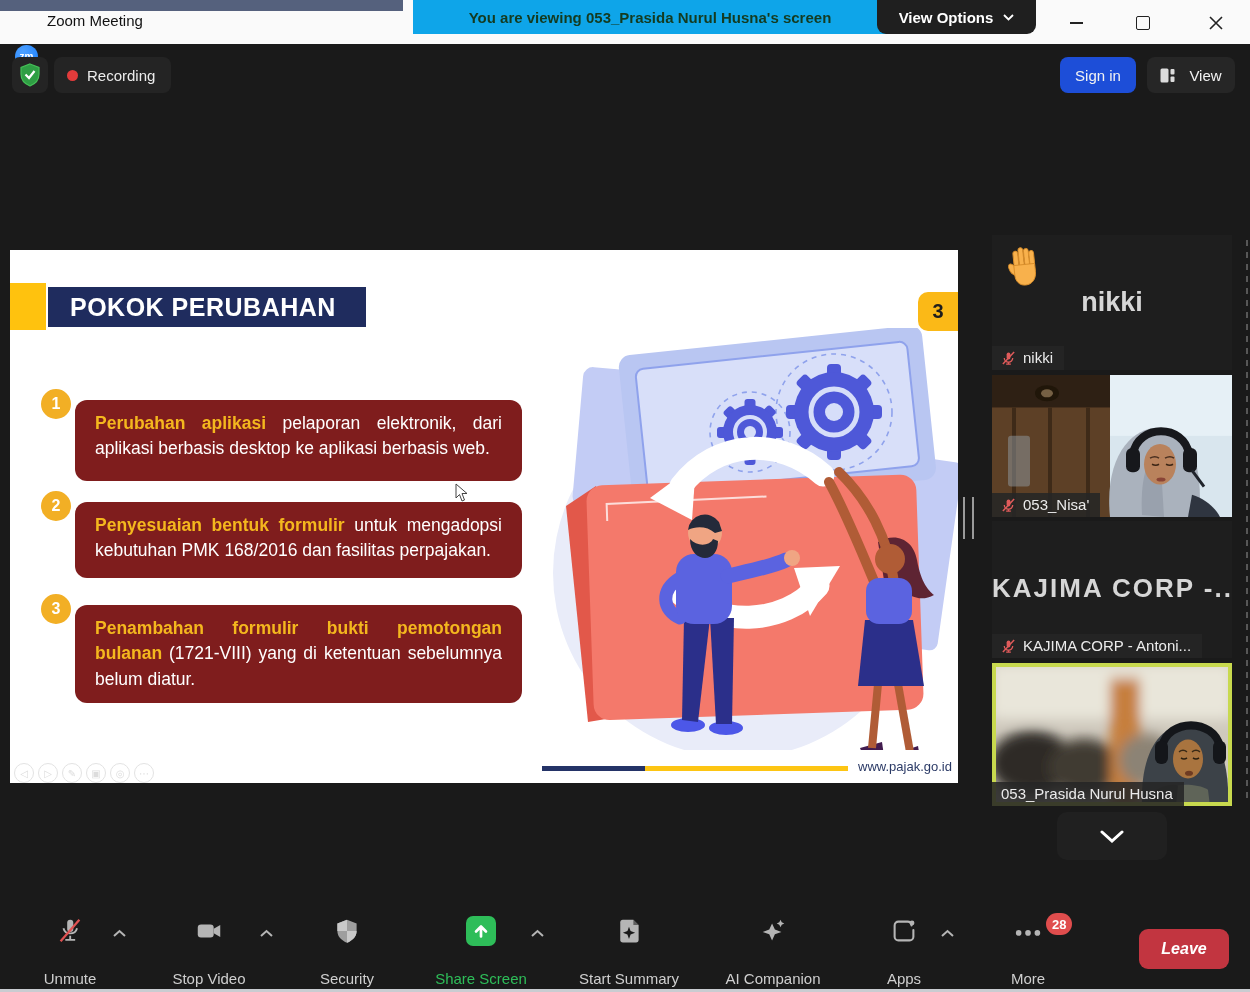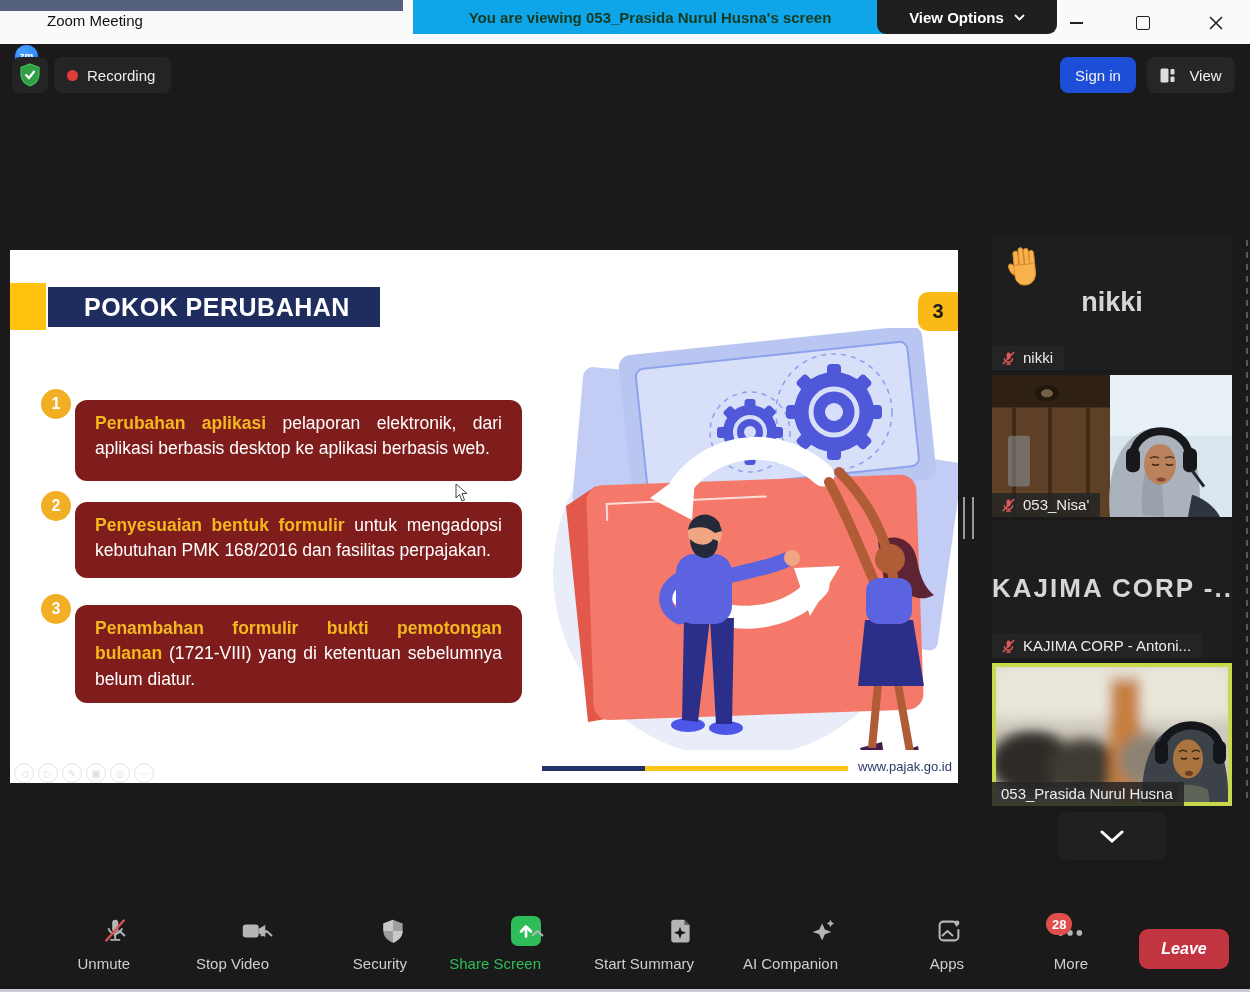--- a/index.html
+++ b/index.html
@@ -10,21 +10,21 @@
   
   .titlebar{position:absolute;left:0;top:0;width:1250px;height:44px;background:#fafafa;}
   .top-strip{position:absolute;left:0;top:0;width:403px;height:11px;background:#55617d;}
   .zm-logo{position:absolute;left:15px;top:9px;width:23px;height:23px;border-radius:50%;
            background:radial-gradient(circle at 35% 30%,#4da0ff,#2d8cff 60%,#1a6fe0);
            color:#fff;font-size:10px;font-weight:700;display:flex;align-items:center;justify-content:center;margin-top:36px;}
   .win-title{position:absolute;left:47px;top:12px;font-size:15px;color:#111;}
   .share-banner{position:absolute;left:413px;top:0;width:474px;height:34px;background:#0ea5e9;
                 display:flex;align-items:center;justify-content:center;
                 color:#143b20;font-size:15px;font-weight:700;}
-  .view-options{position:absolute;left:877px;top:0;width:180px;height:34px;background:#1f1f1f;
+  .view-options{position:absolute;left:877px;top:0;width:159px;height:34px;background:#1f1f1f;
                 border-radius:0 0 9px 9px;display:flex;align-items:center;justify-content:center;gap:10px;
                 color:#fff;font-size:15px;font-weight:700;cursor:pointer;}
   .winctl{position:absolute;top:12px;width:22px;height:22px;display:flex;align-items:center;justify-content:center;}
   .minimize-bar{width:13px;height:2px;background:#222;}
   .maximize-box{width:12px;height:12px;border:1.6px solid #222;border-radius:2px;}
 
   
   .shield-btn{position:absolute;left:12px;top:57px;width:36px;height:36px;background:#242424;border-radius:8px;
               display:flex;align-items:center;justify-content:center;}
   .recording{position:absolute;left:54px;top:57px;height:36px;background:#242424;border-radius:8px;
@@ -32,21 +32,21 @@
   .rec-dot{width:11px;height:11px;border-radius:50%;background:#e23b3b;}
   .signin-btn{position:absolute;left:1060px;top:57px;width:76px;height:36px;background:#1d4ed8;border-radius:8px;
               display:flex;align-items:center;justify-content:center;color:#f2f2f2;font-size:15px;}
   .viewbtn{position:absolute;left:1147px;top:57px;width:88px;height:36px;background:#262626;border-radius:8px;
            display:flex;align-items:center;justify-content:center;gap:14px;color:#f2f2f2;font-size:15px;}
 
   
   .slide{position:absolute;left:10px;top:250px;width:948px;height:533px;background:#ffffff;}
   .slide-title-yellow{position:absolute;left:0;top:33px;width:36px;height:47px;background:#ffc20e;}
   .slide-title{position:absolute;left:38px;top:37px;width:296px;height:40px;background:#1f2c5e;
-               display:flex;align-items:center;padding-left:36px;color:#fff;
+               display:flex;align-items:center;padding-left:22px;color:#fff;
                font-size:25px;font-weight:800;letter-spacing:.5px;}
   .page-badge{position:absolute;left:908px;top:42px;width:40px;height:39px;background:#fbb917;
               border-radius:10px 0 0 10px;display:flex;align-items:center;justify-content:center;
               color:#1d1d1d;font-size:20px;font-weight:700;}
   .num-circle{position:absolute;width:30px;height:30px;border-radius:50%;background:#f2af25;border:2px solid #fff;
               display:flex;align-items:center;justify-content:center;color:#fff;font-size:16px;font-weight:700;z-index:3;}
   .point-box{position:absolute;left:65px;width:447px;background:#7f1d1d;border-radius:12px;
              padding:11px 20px 11px 20px;box-sizing:border-box;color:#fff;font-size:17.5px;
              line-height:1.45;text-align:justify;z-index:2;}
   .hl{color:#f4b71e;font-weight:700;}
@@ -66,21 +66,21 @@
   
   .tile{position:absolute;left:992px;width:240px;background:#1e1e1e;overflow:hidden;}
   .tile-name-center{width:100%;text-align:center;color:#d6d6d6;font-weight:700;}
   .tile-label{position:absolute;left:0;bottom:0;display:flex;align-items:center;gap:7px;
               background:rgba(38,38,38,.88);padding:3px 11px 4px 9px;color:#ebebeb;font-size:15px;}
   .tile-active{outline:4px solid #c8d94e;outline-offset:-4px;}
   .collapse-btn{position:absolute;left:1057px;top:812px;width:110px;height:48px;background:#202020;
                 border-radius:10px;display:flex;align-items:center;justify-content:center;}
 
   
-  .tb-item{position:absolute;top:916px;display:flex;flex-direction:column;align-items:flex-end;gap:9px;
+  .tb-item{position:absolute;top:916px;display:flex;flex-direction:column;align-items:center;gap:24px;
            color:#cfcfcf;font-size:15px;cursor:pointer;}
   .tb-caret{position:absolute;top:929px;}
   .share-green-box{width:30px;height:30px;border-radius:7px;background:#2ebd59;
                    display:flex;align-items:center;justify-content:center;}
   .more-badge{position:absolute;left:1046px;top:913px;min-width:22px;height:22px;padding:0 6px;
               background:#e04d4d;border-radius:11px;color:#fff;font-size:13px;font-weight:700;
               display:flex;align-items:center;justify-content:center;box-sizing:border-box;}
   .leave-btn{position:absolute;left:1139px;top:929px;width:90px;height:40px;background:#c23540;border-radius:9px;
              display:flex;align-items:center;justify-content:center;color:#fff;font-size:16px;font-weight:700;cursor:pointer;font-style:italic;}
   .win-bottom{position:absolute;left:0;top:989px;width:1250px;height:3px;background:#c9ccd1;}

